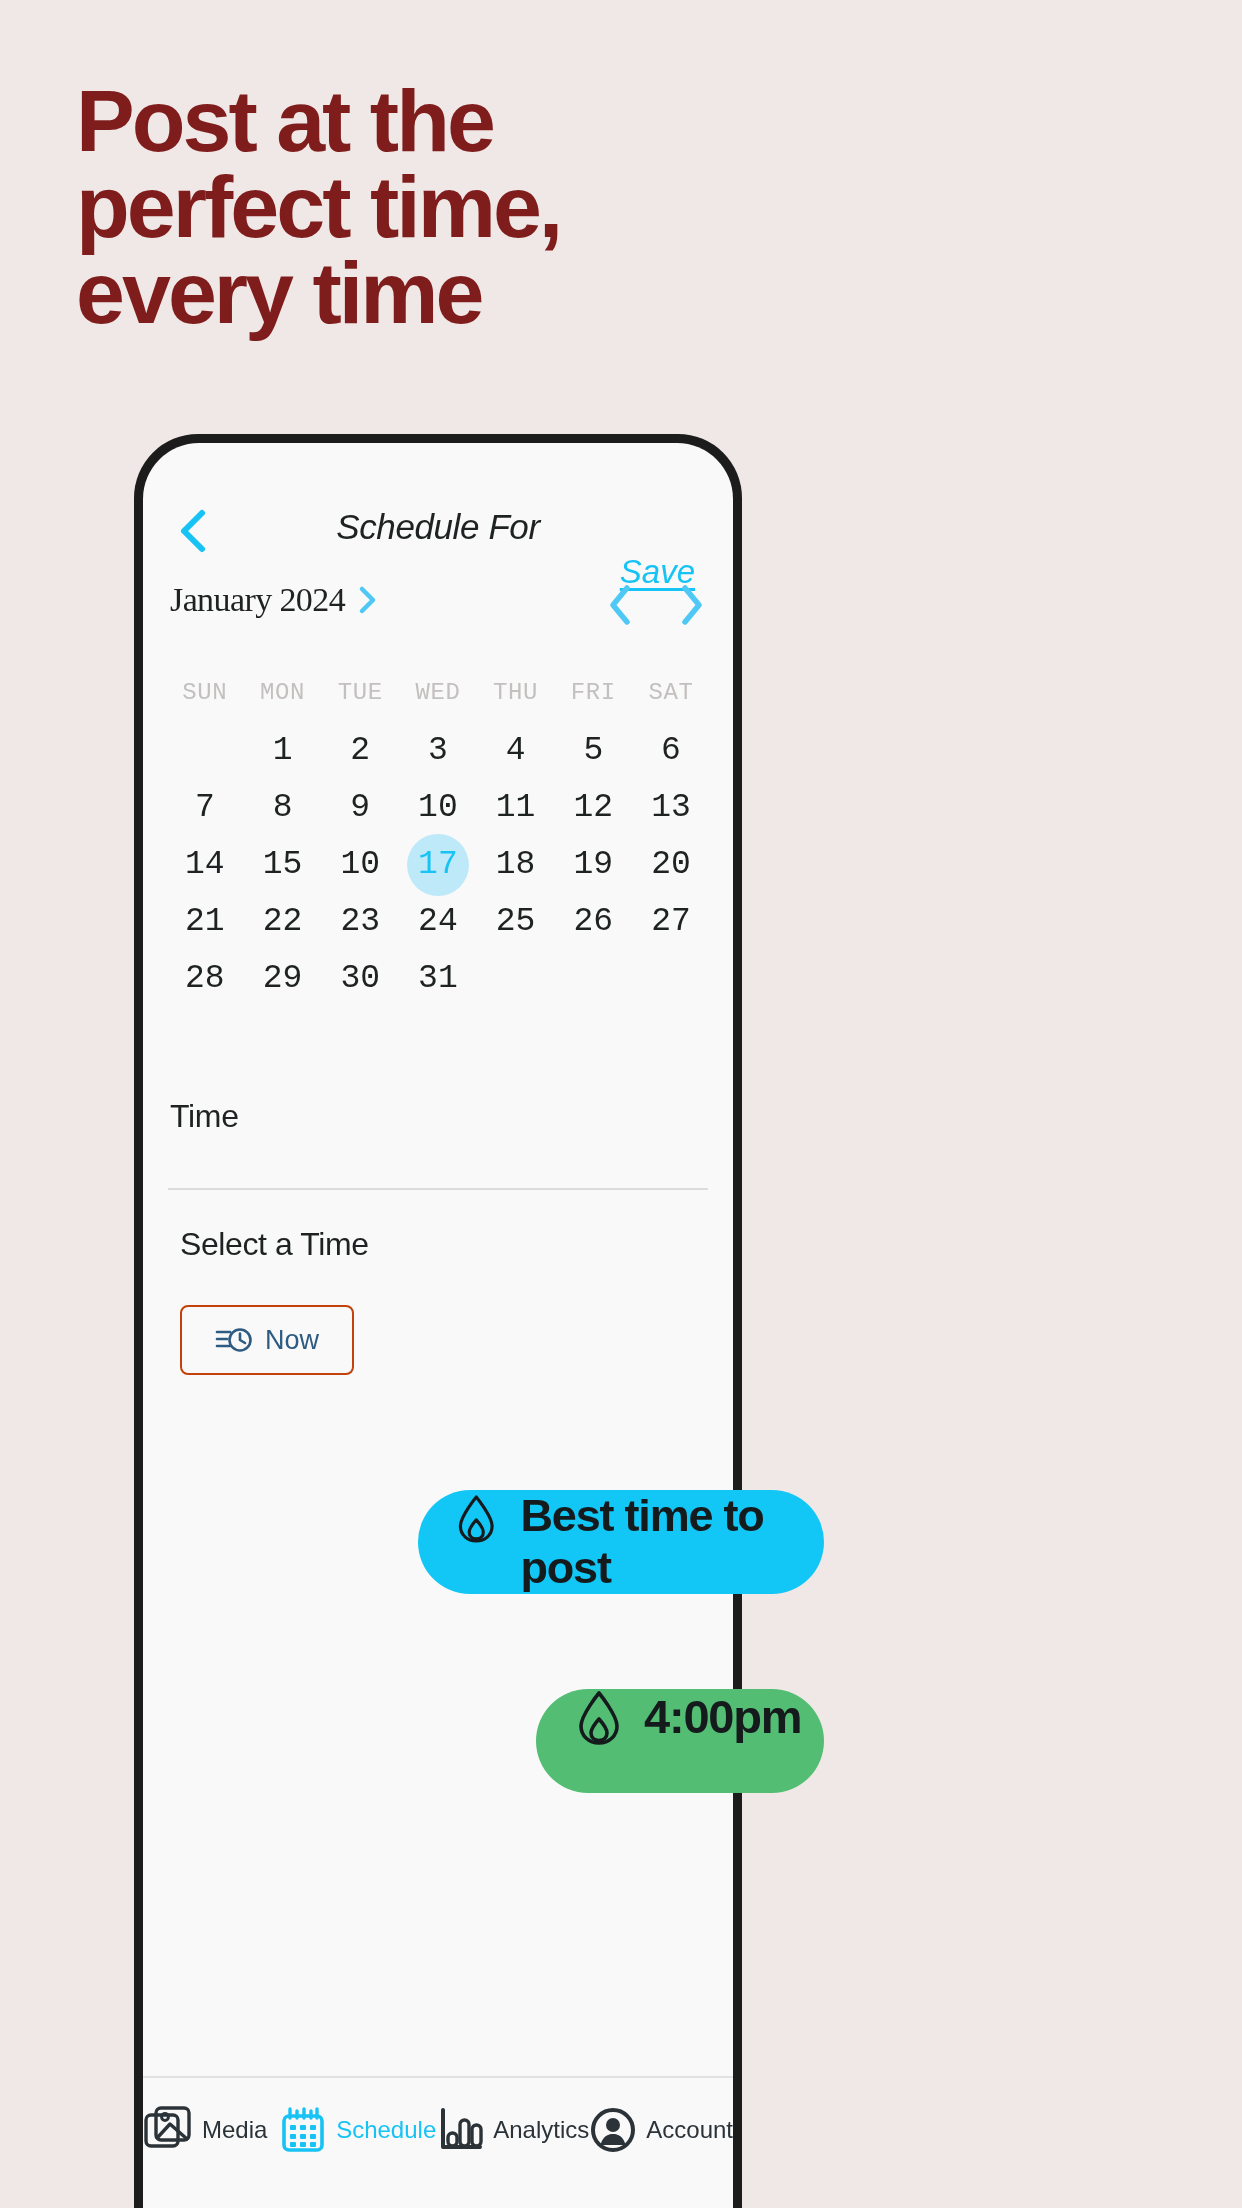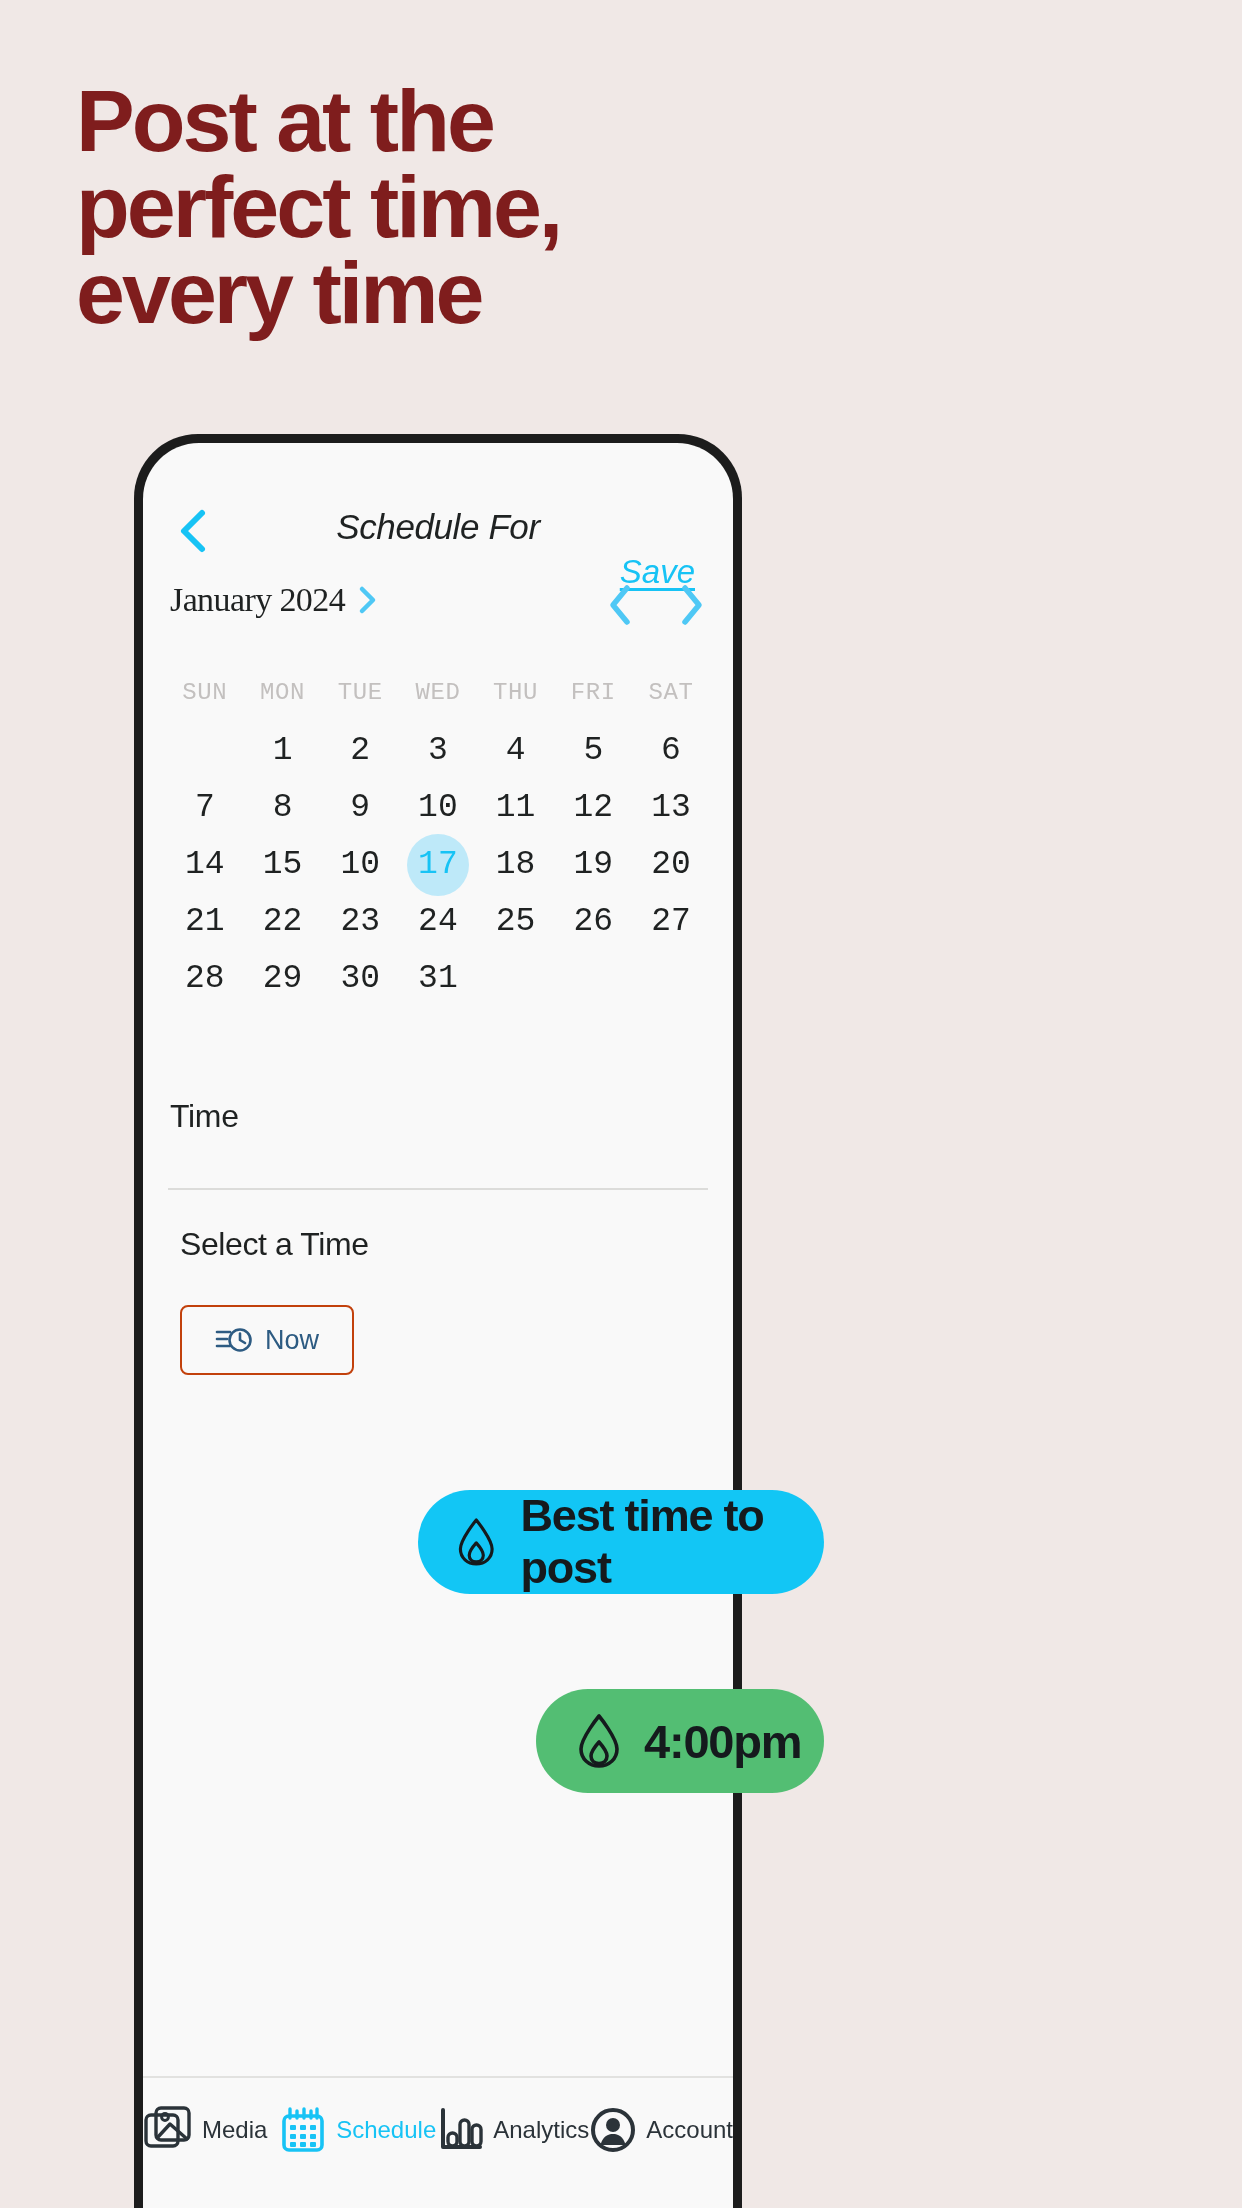--- a/index.html
+++ b/index.html
@@ -246,21 +246,20 @@
   .tab-label {
     font-size: 24px;
     color: #2B3339;
   }
   .tab.active .tab-label { color: #17C3F5; }
 
   
   .pill {
     position: absolute;
     display: flex;
-    align-items: center;
     border-radius: 999px;
     box-sizing: border-box;
   }
   .pill-blue {
     left: 418px;
     top: 1490px;
     width: 406px;
     height: 104px;
     background: #12C6F5;
     padding-left: 38px;

